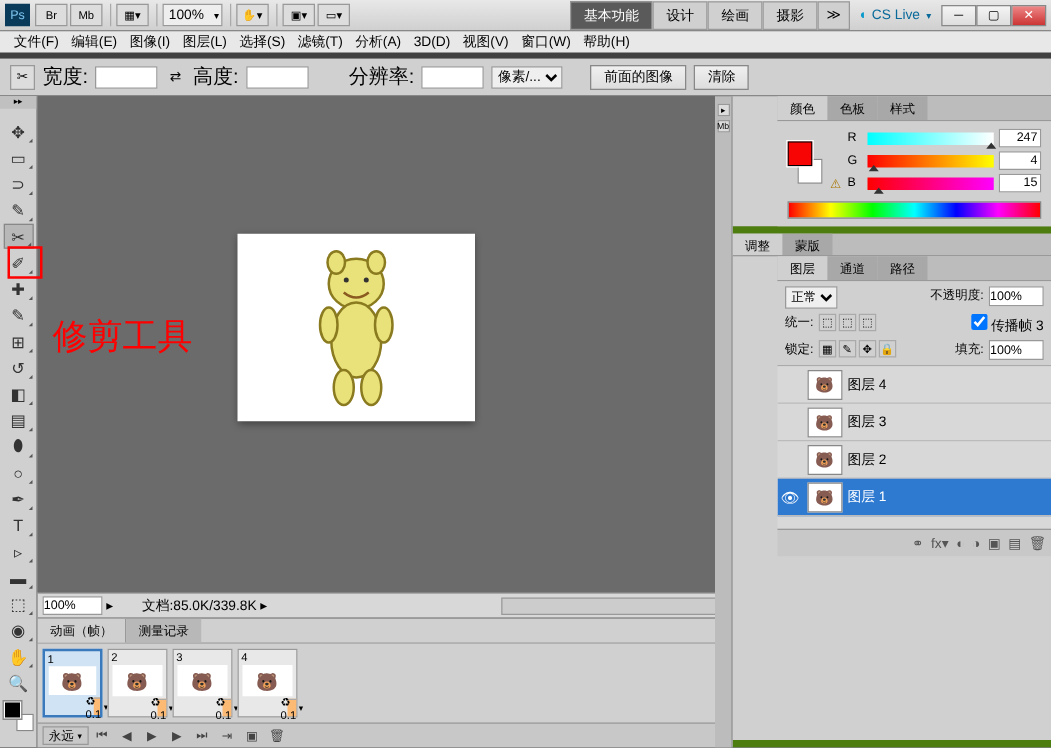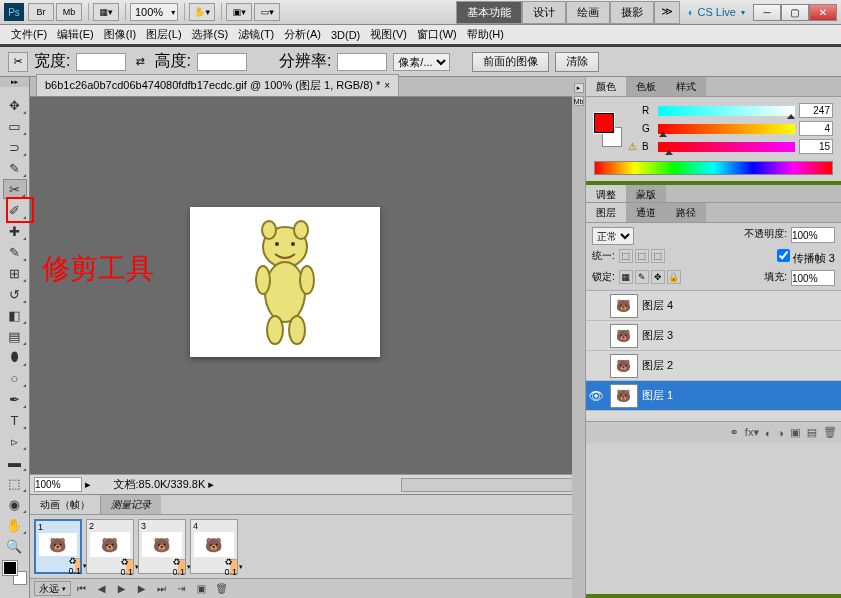--- a/index.html
+++ b/index.html
@@ -14,21 +14,21 @@
 .ws-tab { padding:3px 10px; background:#d0d0d0; border:1px solid #999; cursor:pointer; }
 .ws-tab.active { background:#5a5a5a; color:#fff; }
 .ws-more { padding:3px 6px; }
 .cslive { margin-left:8px; color:#0a6a9a; display:flex; align-items:center; gap:3px; }
 .cslive::before { content:"◐"; color:#0a9acc; }
 .cslive::after { content:"▾"; font-size:8px; margin-left:2px; }
 .winctrl { display:flex; margin-left:8px; }
 .winbtn { width:28px; height:17px; border:1px solid #888; background:linear-gradient(#f5f5f5,#ddd); display:flex; align-items:center; justify-content:center; font-size:10px; }
 .winbtn.close { background:linear-gradient(#e88,#c33); color:#fff; }
 
-.menubar { height:22px; background:#e8e8e8; border-bottom:3px solid #404040; display:flex; align-items:center; padding:0 6px; }
+.menubar { height:22px; background:#e8e8e8; border-bottom:5px solid #404040; display:flex; align-items:center; padding:0 6px; }
 .menu-item { padding:2px 5px; cursor:pointer; }
 
 .optbar { height:30px; background:#d0d0d0; border-bottom:1px solid #888; display:flex; align-items:center; padding:0 8px; gap:6px; }
 .optbar .lbl { font-size:16px; }
 .optbar input[type=text] { width:50px; height:18px; border:1px solid #999; background:#fff; padding:0 2px; }
 .optbar .swap { width:16px; text-align:center; }
 .optbar select { height:18px; border:1px solid #999; }
 .optbar button { height:20px; padding:0 10px; border:1px solid #888; background:linear-gradient(#f0f0f0,#ddd); cursor:pointer; }
 .crop-ico { width:20px; height:20px; border:1px solid #999; background:#ddd; display:flex; align-items:center; justify-content:center; }
 
@@ -55,38 +55,38 @@
 .statusbar { height:20px; background:#d8d8d8; border-top:1px solid #999; display:flex; align-items:center; padding:0 4px; font-size:10px; }
 .statusbar input { width:48px; height:15px; border:1px solid #999; font-size:10px; }
 .statusbar .arrow { padding:0 3px; }
 .statusbar .docinfo { margin-left:20px; }
 .statusbar .scroll { margin-left:auto; width:180px; height:14px; background:#ccc; border:1px solid #999; }
 
 .anim-panel { height:104px; background:#d0d0d0; border-top:1px solid #888; display:flex; flex-direction:column; }
 .anim-tabs { height:20px; display:flex; border-bottom:1px solid #999; }
 .anim-tab { padding:3px 10px; font-size:10px; cursor:pointer; }
 .anim-tab.active { background:#d0d0d0; border-right:1px solid #999; }
-.anim-tab:not(.active) { background:#b8b8b8;font-style:italic; }
+.anim-tab:not(.active) { background:#b8b8b8; }
 .frames { flex:1; display:flex; padding:4px; gap:4px; background:#d0d0d0; }
 .frame { width:48px; border:1px solid #999; background:#e8e8e8; display:flex; flex-direction:column; position:relative; cursor:pointer; }
 .frame.sel { border:2px solid #3a7abc; background:#cfe3f5; }
 .frame .num { position:absolute; top:1px; left:2px; font-size:9px; }
 .frame .thumb { flex:1; margin:12px 3px 2px 3px; background:#fff; display:flex; align-items:center; justify-content:center; }
 .frame .timing { height:14px; background:#fdba74; font-size:9px; display:flex; align-items:center; justify-content:center; border-top:1px solid #aaa;margin-left:39px; }
 .frame .timing::after { content:"▾"; font-size:7px; margin-left:2px; }
 .anim-controls { height:20px; background:#c8c8c8; border-top:1px solid #999; display:flex; align-items:center; padding:0 4px; gap:2px; }
 .anim-controls .loop { height:15px; border:1px solid #999; padding:0 4px; font-size:10px; display:flex; align-items:center; }
 .anim-controls .loop::after { content:"▾"; font-size:7px; margin-left:3px; }
 .ac-btn { width:18px; height:16px; display:flex; align-items:center; justify-content:center; font-size:10px; cursor:pointer; color:#444; }
 
 .right-panels { width:256px; background:#d0d0d0; border-left:1px solid #888; display:flex; flex-direction:column; position:relative; }
 .collapse-strip { width:14px; background:#bcbcbc; border-right:1px solid #999; height:100%; position:absolute; left:-14px; padding-top:6px; display:flex; flex-direction:column; align-items:center; gap:3px; }
 .strip-ico { width:10px; height:10px; background:#ddd; border:1px solid #999; font-size:7px; display:flex; align-items:center; justify-content:center; }
 
-.panel { border-bottom:4px solid #4d7c0f; }
+.panel { border-bottom:6px solid #4d7c0f;padding-left:36px; }
 .panel-tabs { height:20px; background:#bcbcbc; display:flex; border-bottom:1px solid #999; }
 .ptab { padding:3px 10px; font-size:10px; cursor:pointer; background:#a8a8a8; }
 .ptab.active { background:#d0d0d0; }
 .panel-body { padding:6px 8px; background:#d0d0d0; }
 
 .color-row { display:flex; align-items:center; gap:6px; margin-bottom:4px; }
 .color-swatch-box { width:28px; height:34px; position:relative; }
 .csb-fg { position:absolute; width:20px; height:20px; background:#f70404; border:1px solid #000; outline:1px solid #fff; top:0; left:0; }
 .csb-bg { position:absolute; width:20px; height:20px; background:#fff; border:1px solid #888; bottom:0; right:0; }
 .sliders { flex:1; }
@@ -211,26 +211,20 @@
     <div class="swatches">
       <div class="swatch-bg"></div>
         <div class="swatch-fg"></div>
     </div>
   </div>
 
   <div class="crop-highlight"></div>
   <div class="crop-label">修剪工具</div>
 
   <div class="doc-area">
-    <div class="doc-tabs">
-      <div class="doc-tab">
-        <span>b6b1c26a0b7cd06b474080fdfb17ecdc.gif @ 100% (图层 1, RGB/8) *</span>
-        <span class="x">×</span>
-      </div>
-    </div>
     <div class="canvas-wrap">
       <div class="canvas">
         <svg class="bear-svg" viewBox="0 0 120 140">
           <ellipse cx="60" cy="35" rx="22" ry="20" fill="#e9e179" stroke="#8a7a20" stroke-width="2"></ellipse>
           <ellipse cx="44" cy="18" rx="7" ry="9" fill="#e9e179" stroke="#8a7a20" stroke-width="2"></ellipse>
           <ellipse cx="76" cy="18" rx="7" ry="9" fill="#e9e179" stroke="#8a7a20" stroke-width="2"></ellipse>
           <circle cx="52" cy="32" r="2" fill="#333"></circle>
             <circle cx="68" cy="32" r="2" fill="#333"></circle>
           <path d="M50 42 q10 8 20 0" stroke="#8a5a20" fill="none" stroke-width="2"></path>
           <ellipse cx="60" cy="80" rx="20" ry="30" fill="#e9e179" stroke="#8a7a20" stroke-width="2"></ellipse>

